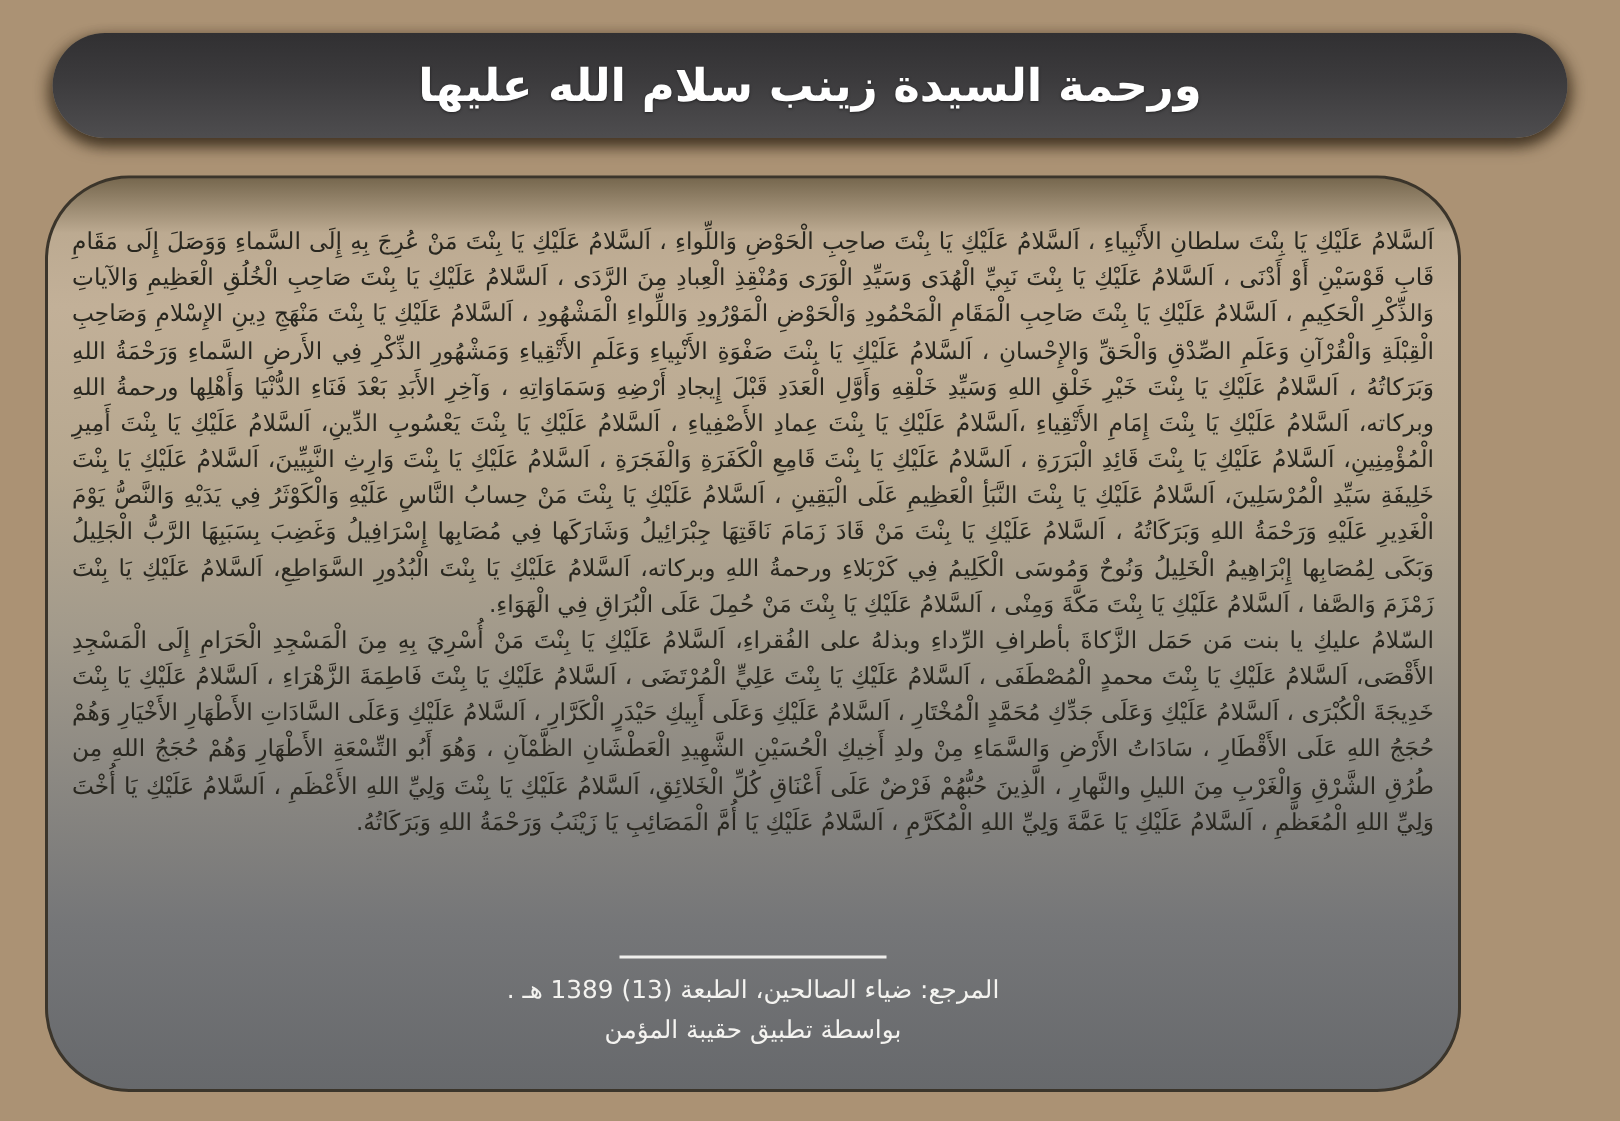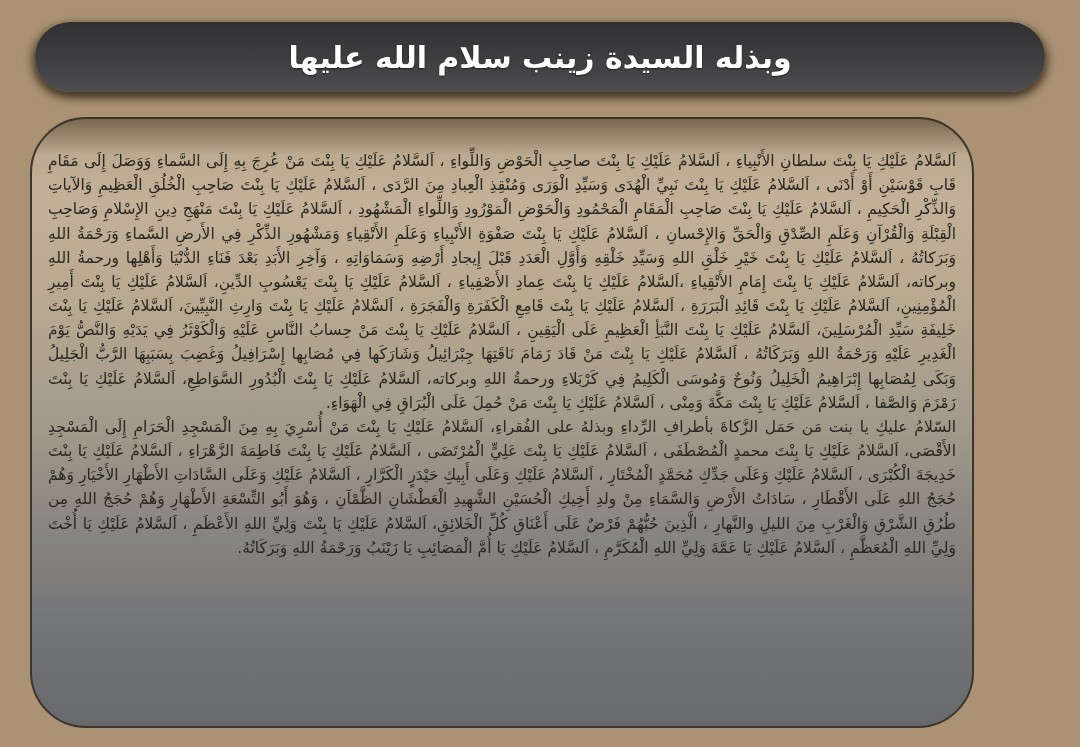--- a/index.html
+++ b/index.html
@@ -99,26 +99,31 @@
   .footer p {
     margin: 0;
   }
 </style>
 </head>
 <body>
 
 <div class="page">
 
   <div class="title-pill">
-    <span class="title-text">وبذله السيدة زينب سلام الله عليها</span>
+    <span class="title-text">ورحمة السيدة زينب سلام الله عليها</span>
   </div>
 
   <div class="panel">
 
     <div class="text-area">
       <p>اَلسَّلامُ عَلَيْكِ يَا بِنْتَ سلطانِ الأَنْبِياءِ ، اَلسَّلامُ عَلَيْكِ يَا بِنْتَ صاحِبِ الْحَوْضِ وَاللِّواءِ ، اَلسَّلامُ عَلَيْكِ يَا بِنْتَ مَنْ عُرِجَ بِهِ إِلَى السَّماءِ وَوَصَلَ إِلَى مَقَامِ قَابِ قَوْسَيْنِ أَوْ أَدْنَى ، اَلسَّلامُ عَلَيْكِ يَا بِنْتَ نَبِيِّ الْهُدَى وَسَيِّدِ الْوَرَى وَمُنْقِذِ الْعِبادِ مِنَ الرَّدَى ، اَلسَّلامُ عَلَيْكِ يَا بِنْتَ صَاحِبِ الْخُلُقِ الْعَظِيمِ وَالآياتِ وَالذِّكْرِ الْحَكِيمِ ، اَلسَّلامُ عَلَيْكِ يَا بِنْتَ صَاحِبِ الْمَقَامِ الْمَحْمُودِ وَالْحَوْضِ الْمَوْرُودِ وَاللِّواءِ الْمَشْهُودِ ، اَلسَّلامُ عَلَيْكِ يَا بِنْتَ مَنْهَجِ دِينِ الإِسْلامِ وَصَاحِبِ الْقِبْلَةِ وَالْقُرْآنِ وَعَلَمِ الصِّدْقِ وَالْحَقِّ وَالإِحْسانِ ، اَلسَّلامُ عَلَيْكِ يَا بِنْتَ صَفْوَةِ الأَنْبِياءِ وَعَلَمِ الأَتْقِياءِ وَمَشْهُورِ الذِّكْرِ فِي الأَرضِ السَّماءِ وَرَحْمَةُ اللهِ وَبَرَكاتُهُ ، اَلسَّلامُ عَلَيْكِ يَا بِنْتَ خَيْرِ خَلْقِ اللهِ وَسَيِّدِ خَلْقِهِ وَأَوَّلِ الْعَدَدِ قَبْلَ إِيجادِ أَرْضِهِ وَسَمَاوَاتِهِ ، وَآخِرِ الأَبَدِ بَعْدَ فَنَاءِ الدُّنْيَا وَأَهْلِها ورحمةُ اللهِ وبركاته، اَلسَّلامُ عَلَيْكِ يَا بِنْتَ إِمَامِ الأَتْقِياءِ ،اَلسَّلامُ عَلَيْكِ يَا بِنْتَ عِمادِ الأَصْفِياءِ ، اَلسَّلامُ عَلَيْكِ يَا بِنْتَ يَعْسُوبِ الدِّينِ، اَلسَّلامُ عَلَيْكِ يَا بِنْتَ أَمِيرِ الْمُؤْمِنِينِ، اَلسَّلامُ عَلَيْكِ يَا بِنْتَ قَائِدِ الْبَرَرَةِ ، اَلسَّلامُ عَلَيْكِ يَا بِنْتَ قَامِعِ الْكَفَرَةِ وَالْفَجَرَةِ ، اَلسَّلامُ عَلَيْكِ يَا بِنْتَ وَارِثِ النَّبِيِّينَ، اَلسَّلامُ عَلَيْكِ يَا بِنْتَ خَلِيفَةِ سَيِّدِ الْمُرْسَلِينَ، اَلسَّلامُ عَلَيْكِ يَا بِنْتَ النَّبَأِ الْعَظِيمِ عَلَى الْيَقِينِ ، اَلسَّلامُ عَلَيْكِ يَا بِنْتَ مَنْ حِسابُ النَّاسِ عَلَيْهِ وَالْكَوْثَرُ فِي يَدَيْهِ وَالنَّصُّ يَوْمَ الْغَدِيرِ عَلَيْهِ وَرَحْمَةُ اللهِ وَبَرَكَاتُهُ ، اَلسَّلامُ عَلَيْكِ يَا بِنْتَ مَنْ قَادَ زَمَامَ نَاقَتِهَا جِبْرَائِيلُ وَشَارَكَها فِي مُصَابِها إِسْرَافِيلُ وَغَضِبَ بِسَبَبِهَا الرَّبُّ الْجَلِيلُ وَبَكَى لِمُصَابِها إِبْرَاهِيمُ الْخَلِيلُ وَنُوحٌ وَمُوسَى الْكَلِيمُ فِي كَرْبَلاءِ ورحمةُ اللهِ وبركاته، اَلسَّلامُ عَلَيْكِ يَا بِنْتَ الْبُدُورِ السَّوَاطِعِ، اَلسَّلامُ عَلَيْكِ يَا بِنْتَ زَمْزَمَ وَالصَّفا ، اَلسَّلامُ عَلَيْكِ يَا بِنْتَ مَكَّةَ وَمِنْى ، اَلسَّلامُ عَلَيْكِ يَا بِنْتَ مَنْ حُمِلَ عَلَى الْبُرَاقِ فِي الْهَوَاءِ.</p>
       <p>السّلامُ عليكِ يا بنت مَن حَمَل الزَّكاةَ بأطرافِ الرِّداءِ وبذلهُ على الفُقراءِ، اَلسَّلامُ عَلَيْكِ يَا بِنْتَ مَنْ أُسْرِيَ بِهِ مِنَ الْمَسْجِدِ الْحَرَامِ إِلَى الْمَسْجِدِ الأَقْصَى، اَلسَّلامُ عَلَيْكِ يَا بِنْتَ محمدٍ الْمُصْطَفَى ، اَلسَّلامُ عَلَيْكِ يَا بِنْتَ عَلِيٍّ الْمُرْتَضَى ، اَلسَّلامُ عَلَيْكِ يَا بِنْتَ فَاطِمَةَ الزَّهْرَاءِ ، اَلسَّلامُ عَلَيْكِ يَا بِنْتَ خَدِيجَةَ الْكُبْرَى ، اَلسَّلامُ عَلَيْكِ وَعَلَى جَدِّكِ مُحَمَّدٍ الْمُخْتَارِ ، اَلسَّلامُ عَلَيْكِ وَعَلَى أَبِيكِ حَيْدَرٍ الْكَرَّارِ ، اَلسَّلامُ عَلَيْكِ وَعَلَى السَّادَاتِ الأَطْهَارِ الأَخْيَارِ وَهُمْ حُجَجُ اللهِ عَلَى الأَقْطَارِ ، سَادَاتُ الأَرْضِ وَالسَّمَاءِ مِنْ ولدِ أَخِيكِ الْحُسَيْنِ الشَّهِيدِ الْعَطْشَانِ الظَّمْآنِ ، وَهُوَ أَبُو التِّسْعَةِ الأَطْهَارِ وَهُمْ حُجَجُ اللهِ مِن طُرُقِ الشَّرْقِ وَالْغَرْبِ مِنَ الليلِ والنَّهارِ ، الَّذِينَ حُبُّهُمْ فَرْضٌ عَلَى أَعْنَاقِ كُلِّ الْخَلائِقِ، اَلسَّلامُ عَلَيْكِ يَا بِنْتَ وَلِيِّ اللهِ الأَعْظَمِ ، اَلسَّلامُ عَلَيْكِ يَا أُخْتَ وَلِيِّ اللهِ الْمُعَظَّمِ ، اَلسَّلامُ عَلَيْكِ يَا عَمَّةَ وَلِيِّ اللهِ الْمُكَرَّمِ ، اَلسَّلامُ عَلَيْكِ يَا أُمَّ الْمَصَائِبِ يَا زَيْنَبُ وَرَحْمَةُ اللهِ وَبَرَكَاتُهُ.</p>
     </div>
 
+    <div class="footer">
+      <div class="footer-divider"></div>
+      <p>المرجع: ضياء الصالحين، الطبعة (13) 1389 هـ .</p>
+      <p>بواسطة تطبيق حقيبة المؤمن</p>
+    </div>
 
   </div>
 
 </div>
 
 </body></html>

